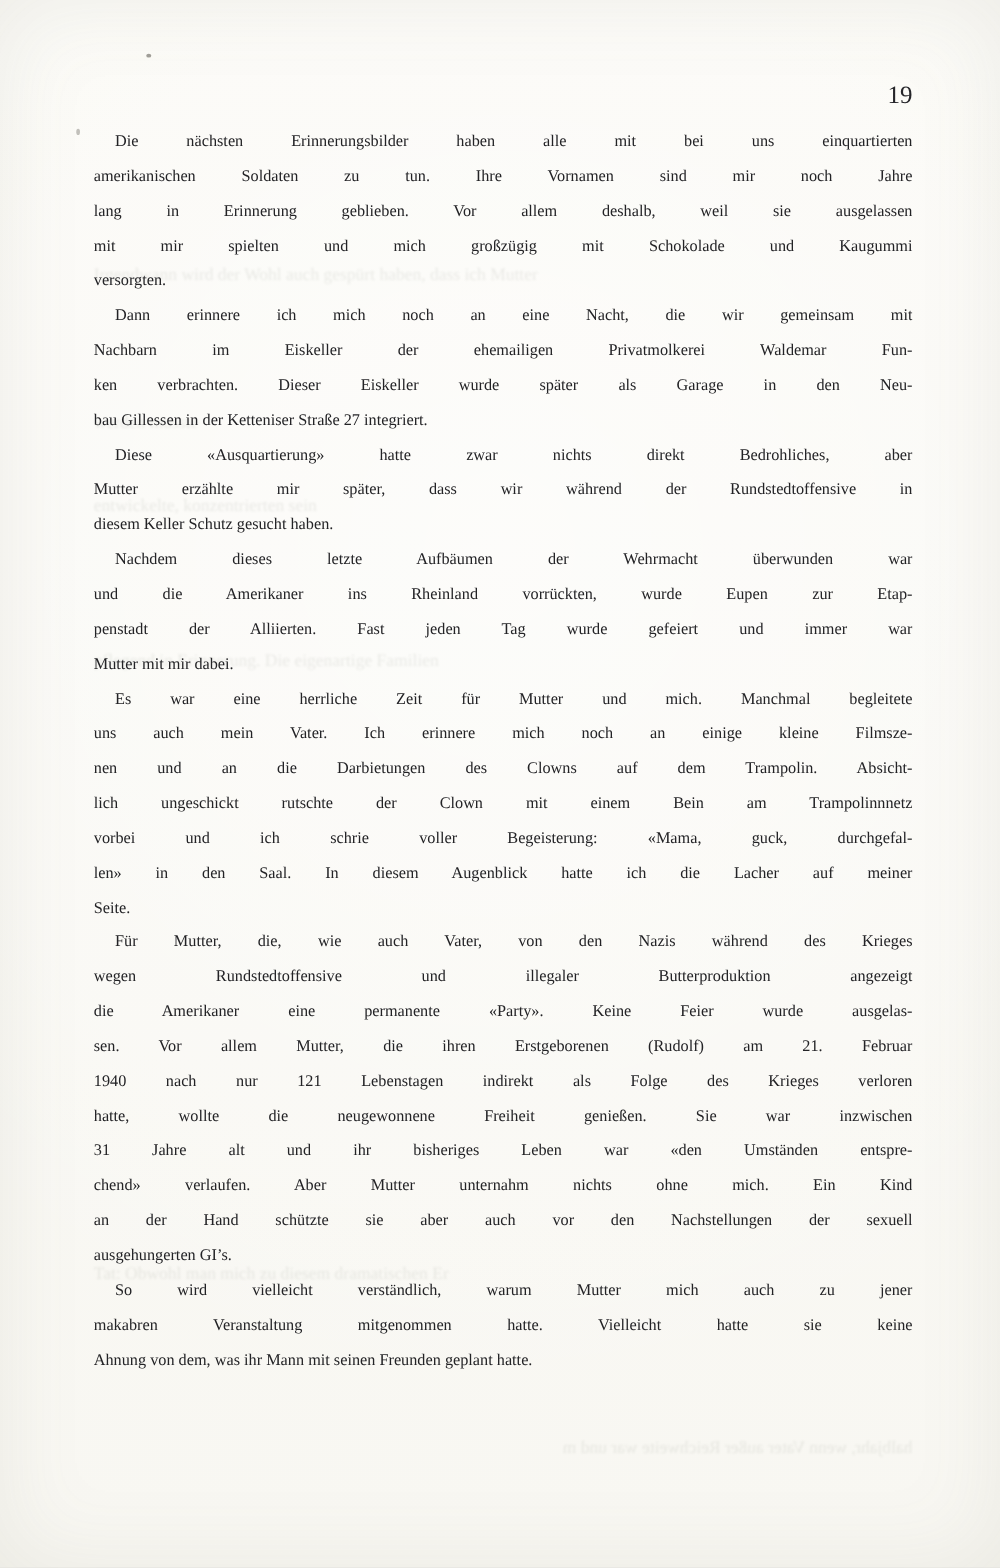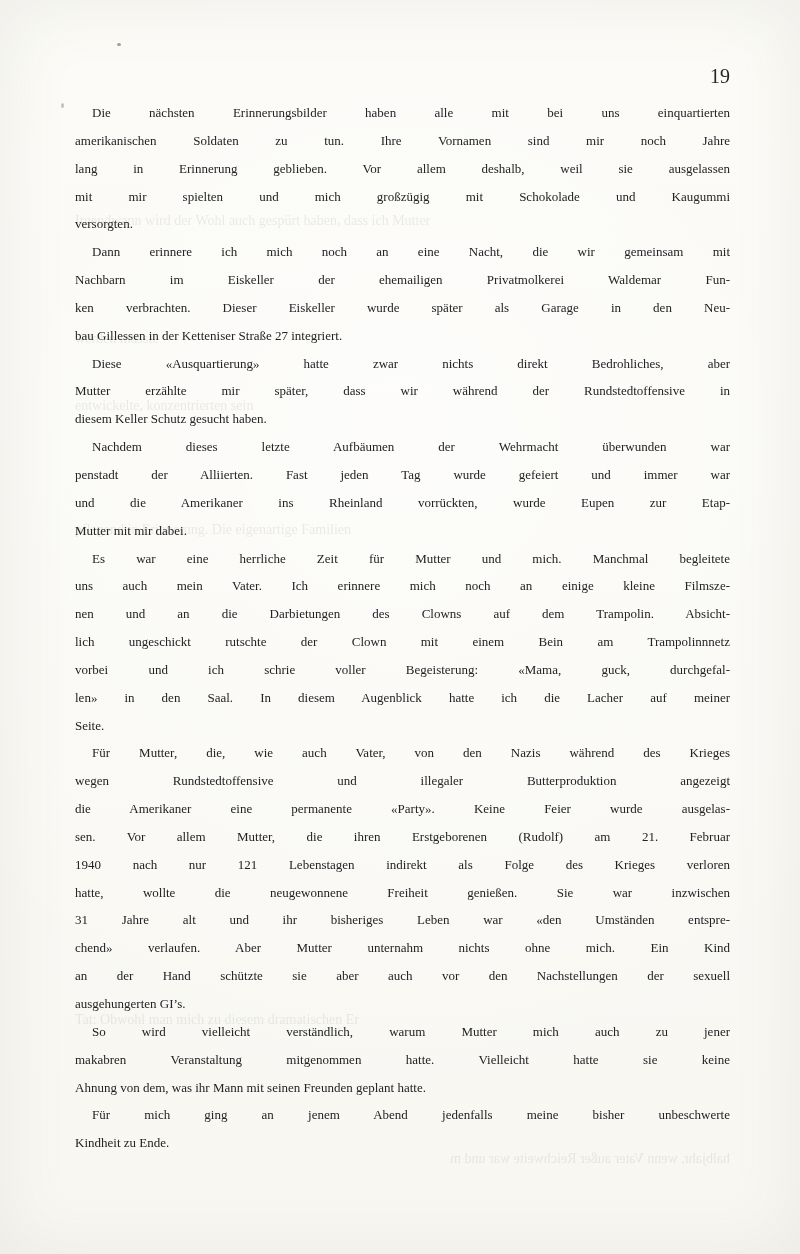--- a/index.html
+++ b/index.html
@@ -99,22 +99,22 @@
         <div class="line">ken verbrachten. Dieser Eiskeller wurde später als Garage in den Neu-</div>
         <div class="line last">bau Gillessen in der Ketteniser Straße 27 integriert.</div>
       </div>
       <div class="para">
         <div class="line first">Diese «Ausquartierung» hatte zwar nichts direkt Bedrohliches, aber</div>
         <div class="line">Mutter erzählte mir später, dass wir während der Rundstedtoffensive in</div>
         <div class="line last">diesem Keller Schutz gesucht haben.</div>
       </div>
       <div class="para">
         <div class="line first">Nachdem dieses letzte Aufbäumen der Wehrmacht überwunden war</div>
+        <div class="line">und die Amerikaner ins Rheinland vorrückten, wurde Eupen zur Etap-</div>
         <div class="line">penstadt der Alliierten. Fast jeden Tag wurde gefeiert und immer war</div>
-        <div class="line">und die Amerikaner ins Rheinland vorrückten, wurde Eupen zur Etap-</div>
         <div class="line last">Mutter mit mir dabei.</div>
       </div>
       <div class="para">
         <div class="line first">Es war eine herrliche Zeit für Mutter und mich. Manchmal begleitete</div>
         <div class="line">uns auch mein Vater. Ich erinnere mich noch an einige kleine Filmsze-</div>
         <div class="line">nen und an die Darbietungen des Clowns auf dem Trampolin. Absicht-</div>
         <div class="line">lich ungeschickt rutschte der Clown mit einem Bein am Trampolinnnetz</div>
         <div class="line">vorbei und ich schrie voller Begeisterung: «Mama, guck, durchgefal-</div>
         <div class="line">len» in den Saal. In diesem Augenblick hatte ich die Lacher auf meiner</div>
         <div class="line last">Seite.</div>
@@ -129,20 +129,16 @@
         <div class="line">31 Jahre alt und ihr bisheriges Leben war «den Umständen entspre-</div>
         <div class="line">chend» verlaufen. Aber Mutter unternahm nichts ohne mich. Ein Kind</div>
         <div class="line">an der Hand schützte sie aber auch vor den Nachstellungen der sexuell</div>
         <div class="line last">ausgehungerten GI’s.</div>
       </div>
       <div class="para">
         <div class="line first">So wird vielleicht verständlich, warum Mutter mich auch zu jener</div>
         <div class="line">makabren Veranstaltung mitgenommen hatte. Vielleicht hatte sie keine</div>
         <div class="line last">Ahnung von dem, was ihr Mann mit seinen Freunden geplant hatte.</div>
       </div>
-      <div class="para">
-        <div class="line first">Für mich ging an jenem Abend jedenfalls meine bisher unbeschwerte</div>
-        <div class="line last">Kindheit zu Ende.</div>
-      </div>
     </div>
   <div class="speck s1"></div>
   <div class="speck s2"></div>
 </div>
 
 </body></html>

